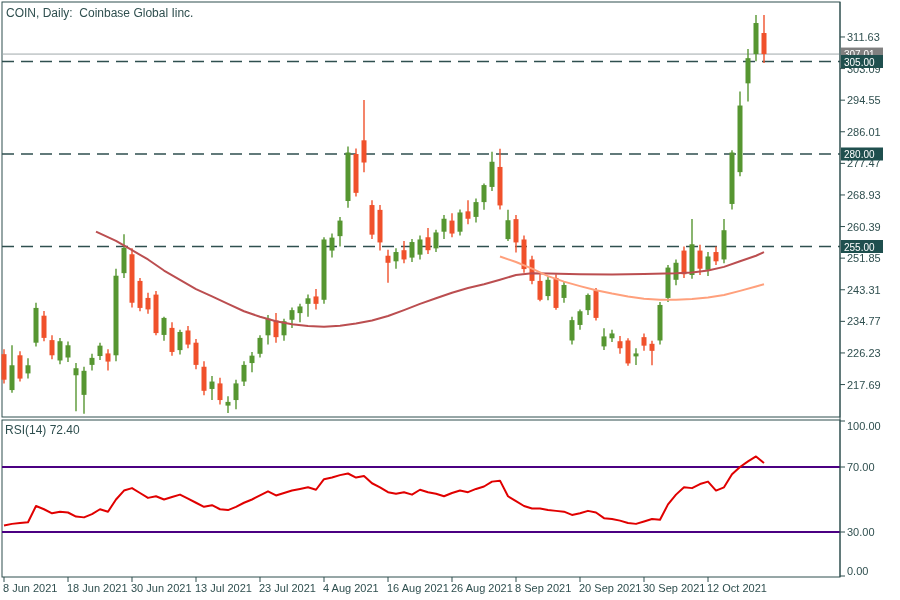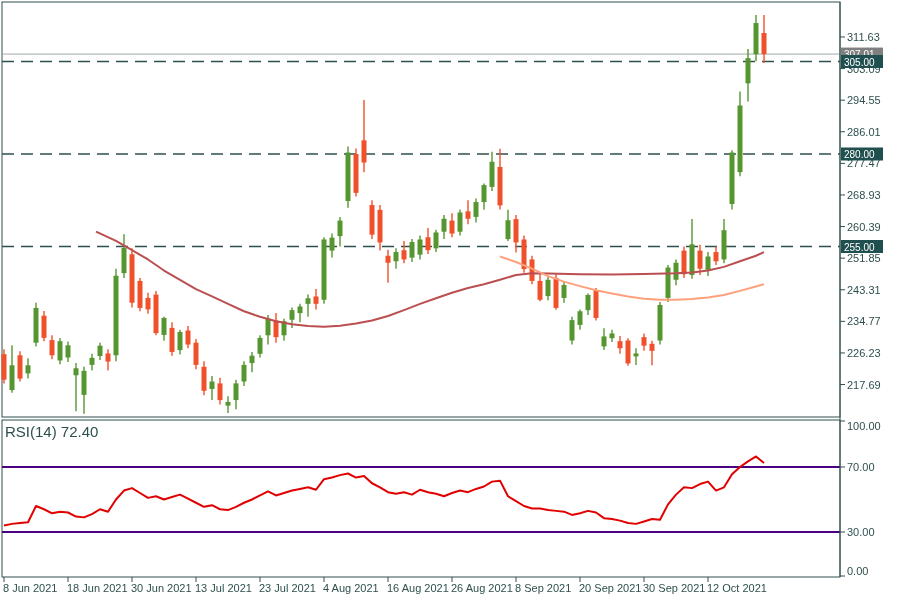--- a/index.html
+++ b/index.html
@@ -1,21 +1,21 @@
 <!DOCTYPE html>
 <html><head>
 <meta charset="utf-8">
 <style>
   html,body{margin:0;padding:0;background:#fff;}
   #chart-window{position:relative;width:900px;height:600px;background:#ffffff;overflow:hidden;
     font-family:"Liberation Sans","DejaVu Sans",sans-serif;}
   #cv{position:absolute;left:0;top:0;}
   .flt{position:absolute;color:#2F4F4F;white-space:pre;}
   #chart-title{left:6px;top:6px;font-size:12px;}
-  #rsi-label{left:5px;top:423px;font-size:15px;}
+  #rsi-label{left:5px;top:423px;font-size:12px;}
 </style>
 </head>
 <body>
 <div id="chart-window">
 
 <svg id="cv" width="900" height="600" viewBox="0 0 900 600">
       <rect x="2" y="2" width="838" height="415" fill="#FFFFFF" stroke="#2F4F4F" stroke-width="1"></rect>
       <rect x="2" y="420" width="838" height="157" fill="#FFFFFF" stroke="#2F4F4F" stroke-width="1"></rect>
       <line x1="2" y1="54.06300000000002" x2="840" y2="54.06300000000002" stroke="#9FA8AB" stroke-width="1"></line>
       <line x1="2" y1="61.5" x2="840" y2="61.5" stroke="#2F4F4F" stroke-width="1.5" stroke-dasharray="12 7"></line>
@@ -278,15 +278,16 @@
       <rect x="841" y="47.56300000000002" width="42" height="13" fill="#808080"></rect>
       <text x="844" y="58.06300000000002" font-size="10" fill="#FFFFFF" font-family="&quot;Liberation Sans&quot;,&quot;DejaVu Sans&quot;,sans-serif">307.01</text>
       <rect x="841" y="55" width="42" height="13" fill="#1F4F4E"></rect>
       <text x="844" y="65.5" font-size="10" fill="#FFFFFF" font-family="&quot;Liberation Sans&quot;,&quot;DejaVu Sans&quot;,sans-serif">305.00</text>
       <rect x="841" y="147.5" width="42" height="13" fill="#1F4F4E"></rect>
       <text x="844" y="158" font-size="10" fill="#FFFFFF" font-family="&quot;Liberation Sans&quot;,&quot;DejaVu Sans&quot;,sans-serif">280.00</text>
       <rect x="841" y="240" width="42" height="13" fill="#1F4F4E"></rect>
       <text x="844" y="250.5" font-size="10" fill="#FFFFFF" font-family="&quot;Liberation Sans&quot;,&quot;DejaVu Sans&quot;,sans-serif">255.00</text>
     </svg>
 
+<div class="flt" id="chart-title">COIN, Daily:  Coinbase Global Iinc.</div>
 <div class="flt" id="rsi-label">RSI(14) 72.40</div>
 
 </div>
 
 </body></html>

